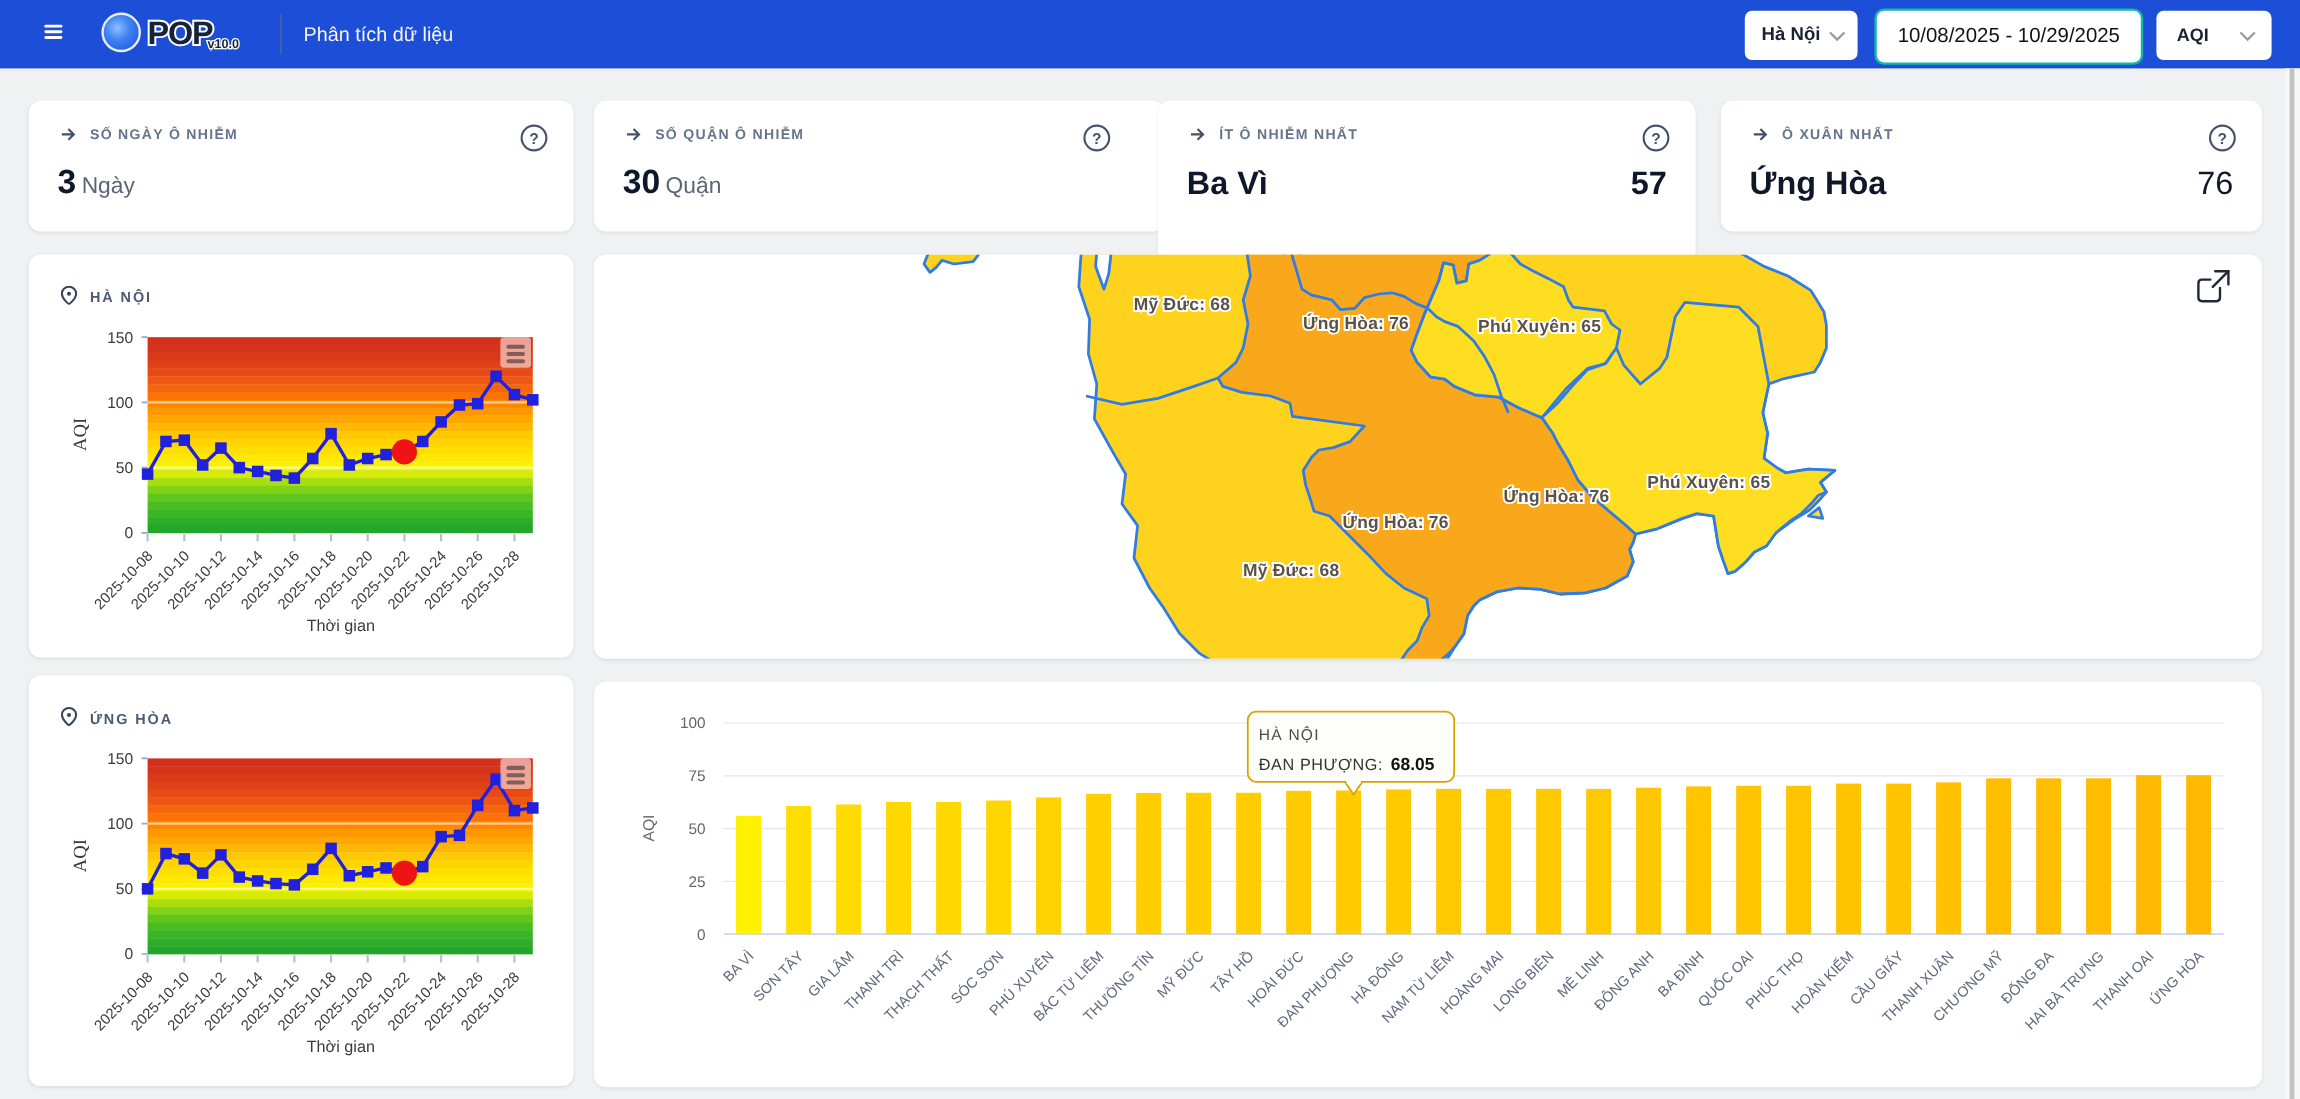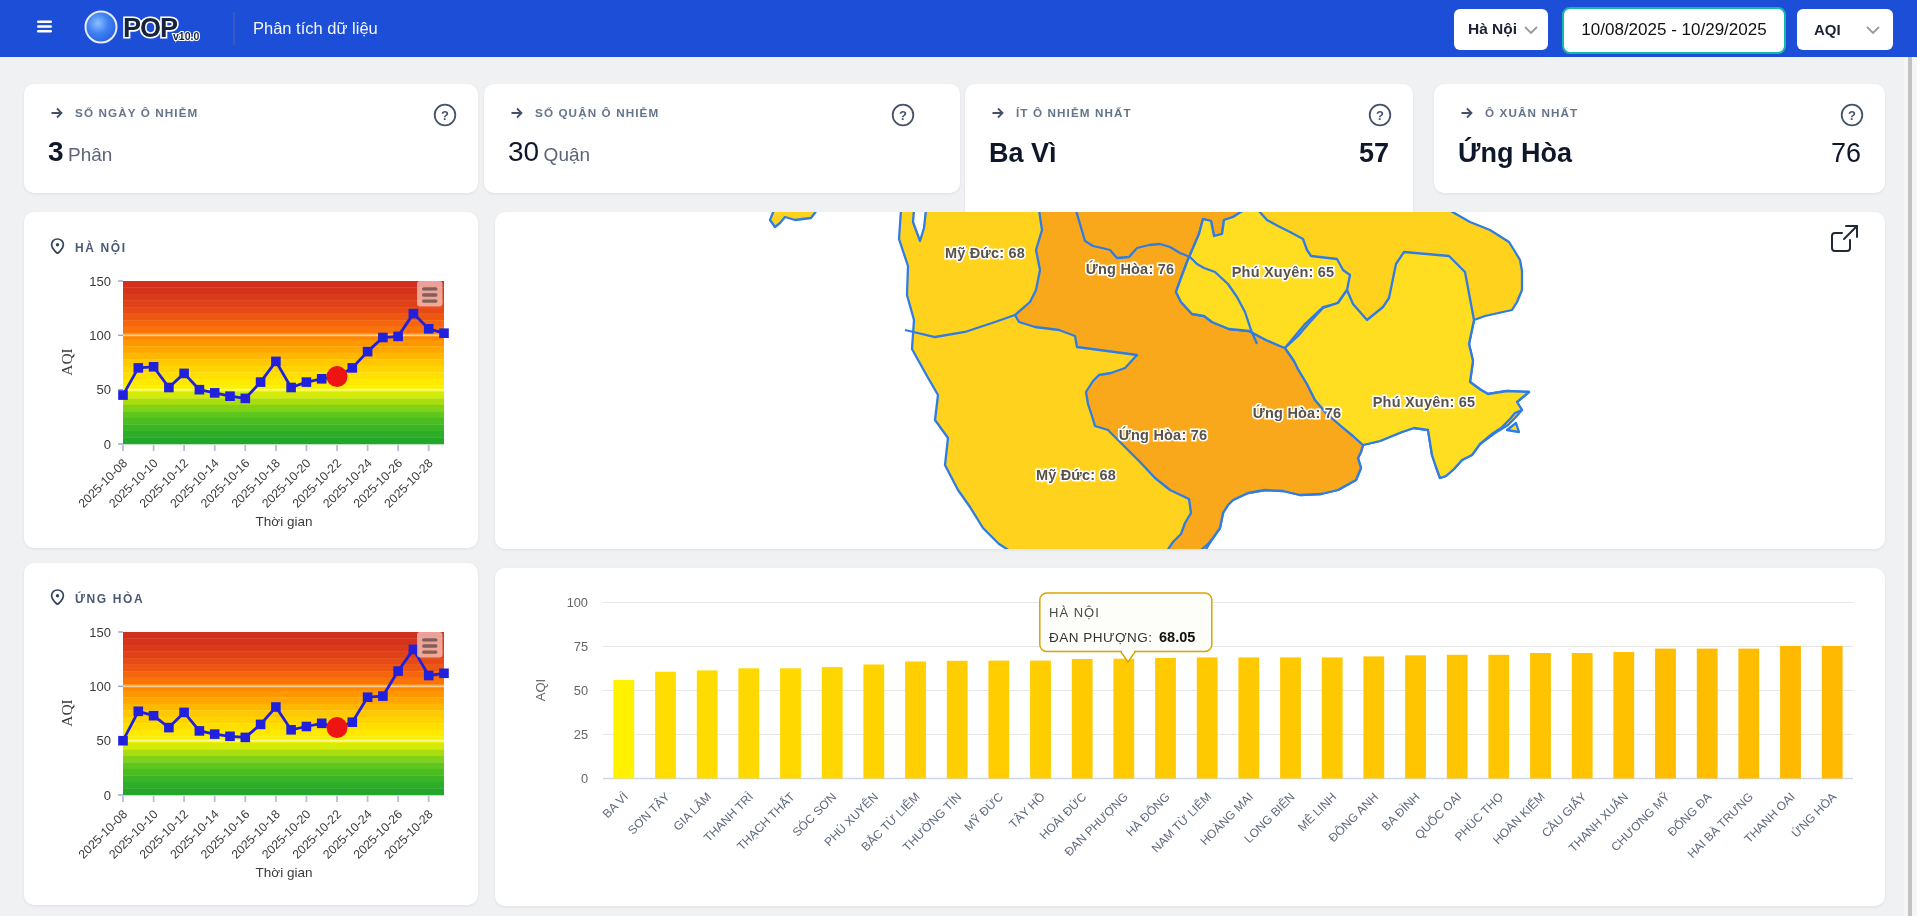--- a/index.html
+++ b/index.html
@@ -50,32 +50,32 @@
 </div>
 <div class="card" style="left:24px;top:84px;width:454px;height:109px;">
   <div class="arrow"><svg width="13" height="12">
         <path d="M0.5 6 L10.5 6 M6 1.5 L10.5 6 L6 10.5" fill="none" stroke="#44516a" stroke-width="1.8"></path>
       </svg></div>
   <div class="sc-title">SỐ NGÀY Ô NHIỄM</div>
   <svg class="qm" style="left:409px;top:19px" width="24" height="24">
       <circle cx="12" cy="12" r="10.3" fill="none" stroke="#47536b" stroke-width="1.8"></circle>
       <text x="12" y="16.6" text-anchor="middle" font-size="13" font-weight="bold" fill="#47536b">?</text>
     </svg>
-<div style="position:absolute;left:24px;top:52px;"><span style="font-size:28px;font-weight:bold;color:#0f172a;">3</span> <span style="font-size:19px;color:#5b6577;">Phân</span></div>
-  </div>
-<div class="card" style="left:484px;top:84px;width:476px;height:109px;">
+<div style="position:absolute;left:24px;top:52px;"><span style="font-size:28px;font-weight:bold;color:#0f172a;">3</span> <span style="font-size:19px;color:#5b6577;">Ngày</span></div>
+  </div>
+<div class="card" style="left:495px;top:84px;width:476px;height:109px;">
   <div class="arrow"><svg width="13" height="12">
         <path d="M0.5 6 L10.5 6 M6 1.5 L10.5 6 L6 10.5" fill="none" stroke="#44516a" stroke-width="1.8"></path>
       </svg></div>
   <div class="sc-title">SỐ QUẬN Ô NHIỄM</div>
   <svg class="qm" style="left:407px;top:19px" width="24" height="24">
       <circle cx="12" cy="12" r="10.3" fill="none" stroke="#47536b" stroke-width="1.8"></circle>
       <text x="12" y="16.6" text-anchor="middle" font-size="13" font-weight="bold" fill="#47536b">?</text>
     </svg>
-<div style="position:absolute;left:24px;top:52px;"><span style="font-size:28px;font-weight:normal;color:#0f172a;margin-top:36px;">30</span> <span style="font-size:19px;color:#5b6577;">Quận</span></div>
+<div style="position:absolute;left:24px;top:52px;"><span style="font-size:28px;font-weight:bold;color:#0f172a;margin-top:36px;">30</span> <span style="font-size:19px;color:#5b6577;">Quận</span></div>
   </div>
 <div class="card" style="left:965px;top:84px;width:448px;height:136px;">
   <div class="arrow"><svg width="13" height="12">
         <path d="M0.5 6 L10.5 6 M6 1.5 L10.5 6 L6 10.5" fill="none" stroke="#44516a" stroke-width="1.8"></path>
       </svg></div>
   <div class="sc-title">ÍT Ô NHIỄM NHẤT</div>
   <svg class="qm" style="left:403px;top:19px" width="24" height="24">
       <circle cx="12" cy="12" r="10.3" fill="none" stroke="#47536b" stroke-width="1.8"></circle>
       <text x="12" y="16.6" text-anchor="middle" font-size="13" font-weight="bold" fill="#47536b">?</text>
     </svg>

